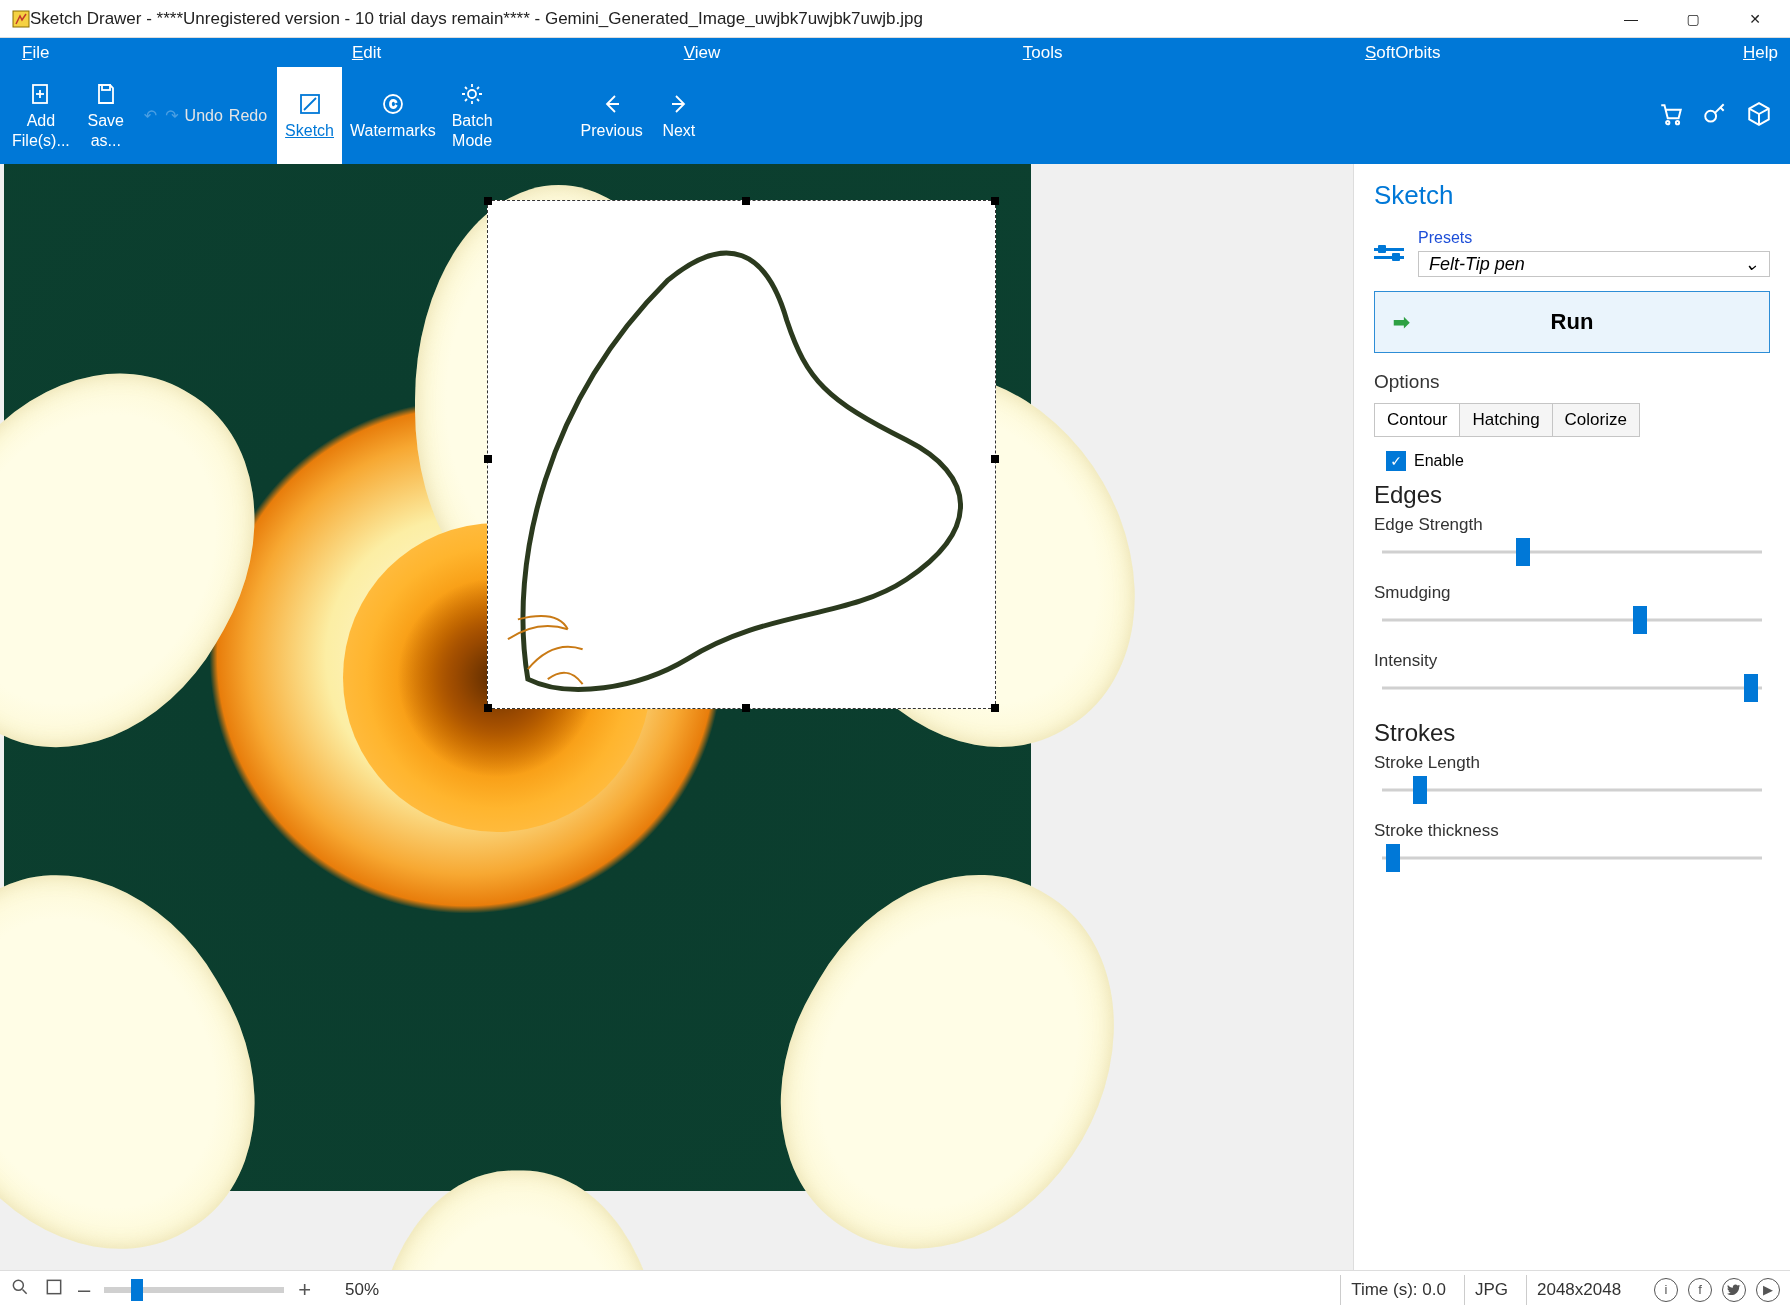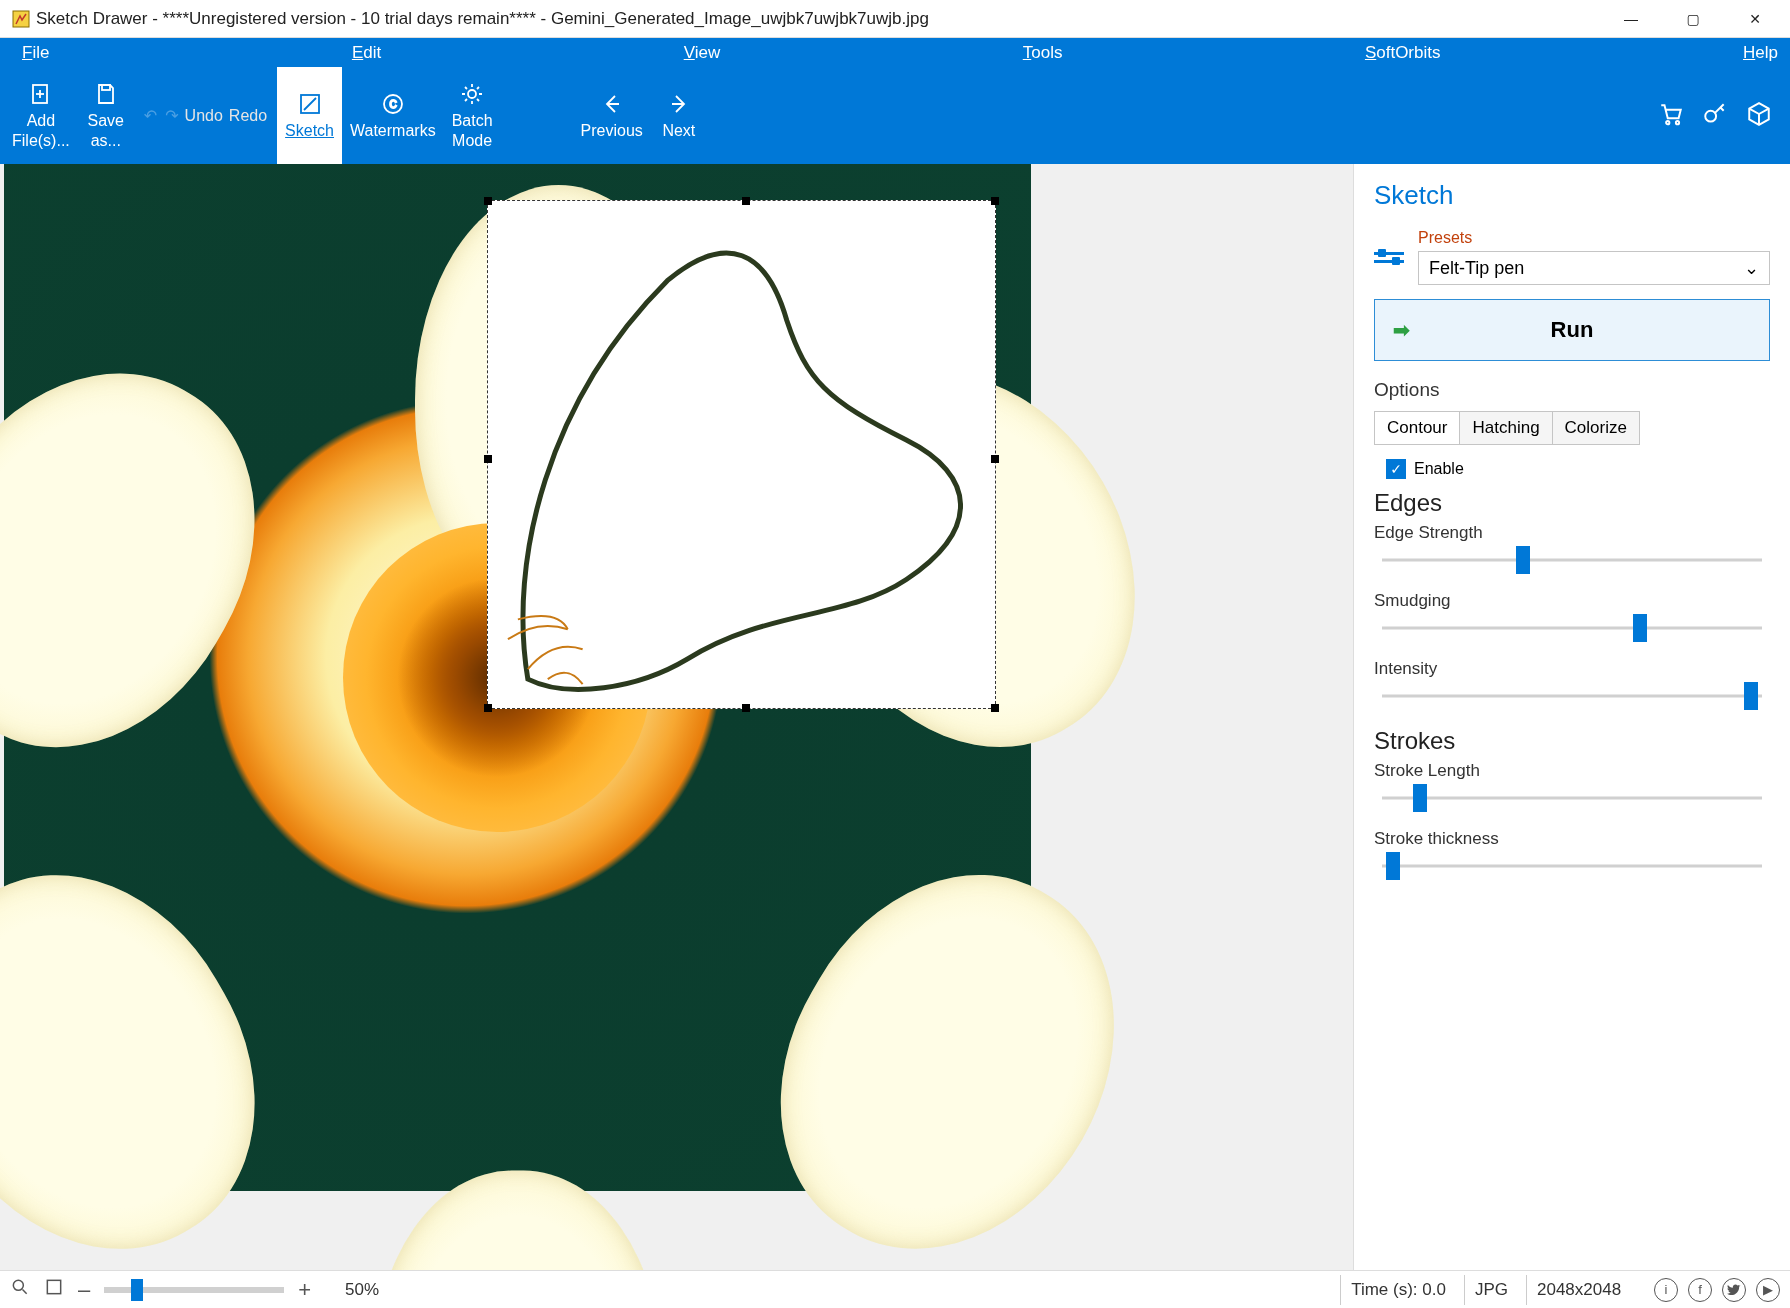--- a/index.html
+++ b/index.html
@@ -1,20 +1,20 @@
 <!DOCTYPE html>
 <html><head>
 <meta charset="utf-8">
 <style>
 * { margin: 0; padding: 0; box-sizing: border-box; font-family: "Segoe UI", Arial, sans-serif; }
 body { width: 1790px; height: 1308px; overflow: hidden; background: #fff; position: relative; }
 
 
 .titlebar { height: 38px; display: flex; align-items: center; justify-content: space-between; border-bottom: 1px solid #ddd; padding: 0 4px; }
-.titlebar-left { display: flex; align-items: center; gap: 6px; padding-left: 8px; }
+.titlebar-left { display: flex; align-items: center; padding-left: 8px; }
 .titlebar-title { font-size: 17px; color: #222; }
 .titlebar-controls { display: flex; }
 .titlebar-btn { width: 62px; height: 36px; display: flex; align-items: center; justify-content: center; font-size: 14px; color: #222; }
 .app-icon { width: 18px; height: 18px; display: inline-block; }
 
 
 .menubar { height: 29px; background: #0078d7; display: flex; align-items: center; padding-left: 10px; justify-content: space-between; }
 .menubar-item { color: #fff; font-size: 17px; padding: 2px 12px; cursor: default; }
 .menubar-item u { text-decoration: underline; }
 
@@ -41,22 +41,22 @@
 .preview-box { position: absolute; left: 487px; top: 36px; width: 509px; height: 509px; background: #fff; border: 1px dashed #333; }
 .preview-box svg { width: 100%; height: 100%; }
 .selection-handle { position: absolute; width: 8px; height: 8px; background: #000; }
 
 .side-panel { width: 437px; border-left: 1px solid #ddd; background: #fff; padding: 16px 20px; overflow-y: auto; }
 .side-title { font-size: 26px; color: #0078d7; font-weight: normal; margin-bottom: 18px; }
 .row { display: flex; align-items: center; margin-bottom: 14px; gap: 14px; }
 .row-label { font-size: 18px; color: #333; }
 .style-select { flex: 1; height: 40px; border: 1px solid #c5c5c5; padding: 0 10px; font-size: 21px; background: #fff; display: flex; align-items: center; justify-content: space-between; }
 .presets-group { flex: 1; }
-.presets-label { font-size: 16px; color: #c2410c; margin-bottom: 4px; }
-.preset-select { height: 34px; border: 1px solid #c5c5c5; font-size: 18px; padding: 0 10px; display: flex; align-items: center; justify-content: space-between; background: #fff; }
+.presets-label { font-size: 16px; color: #1d4ed8; margin-bottom: 4px; }
+.preset-select { height: 26px; border: 1px solid #c5c5c5; font-size: 18px; padding: 0 10px; display: flex; align-items: center; justify-content: space-between; background: #fff; font-style: italic; }
 .adjust-icon { width: 30px; height: 30px; display: flex; flex-direction: column; justify-content: center; gap: 5px; }
 .adjust-line { height: 3px; background: #0078d7; position: relative; }
 .adjust-line::after { content: ""; position: absolute; width: 8px; height: 8px; background: #0078d7; top: -2.5px; border-radius: 1px; }
 .adjust-line:first-child::after { left: 4px; }
 .adjust-line:last-child::after { right: 4px; }
 .run-btn { width: 100%; height: 62px; border: 1px solid #2d8dd6; background: #eaf4fc; font-size: 22px; font-weight: bold; display: flex; align-items: center; justify-content: center; position: relative; margin-bottom: 18px; cursor: pointer; }
 .run-arrow { position: absolute; left: 18px; color: #2ea043; font-size: 20px; }
 .options-label { font-size: 19px; color: #333; margin-bottom: 10px; }
 .tabs { display: flex; border: 1px solid #c5c5c5; width: fit-content; margin-bottom: 14px; }
 .tab { padding: 6px 12px; font-size: 17px; border-right: 1px solid #c5c5c5; cursor: default; }

